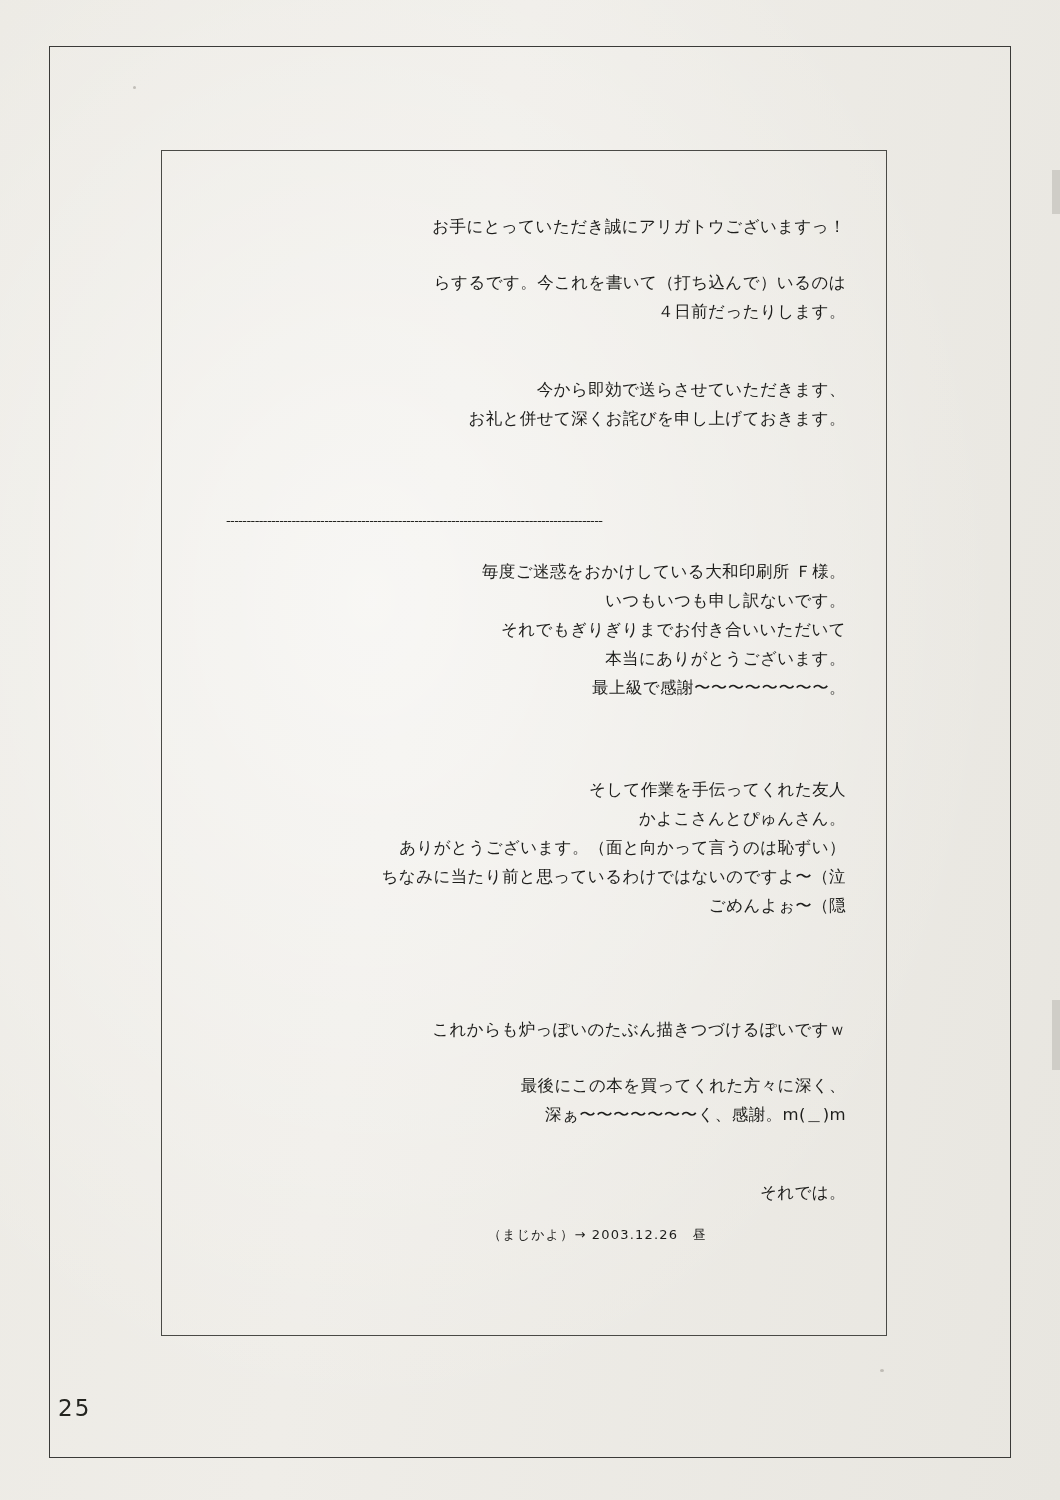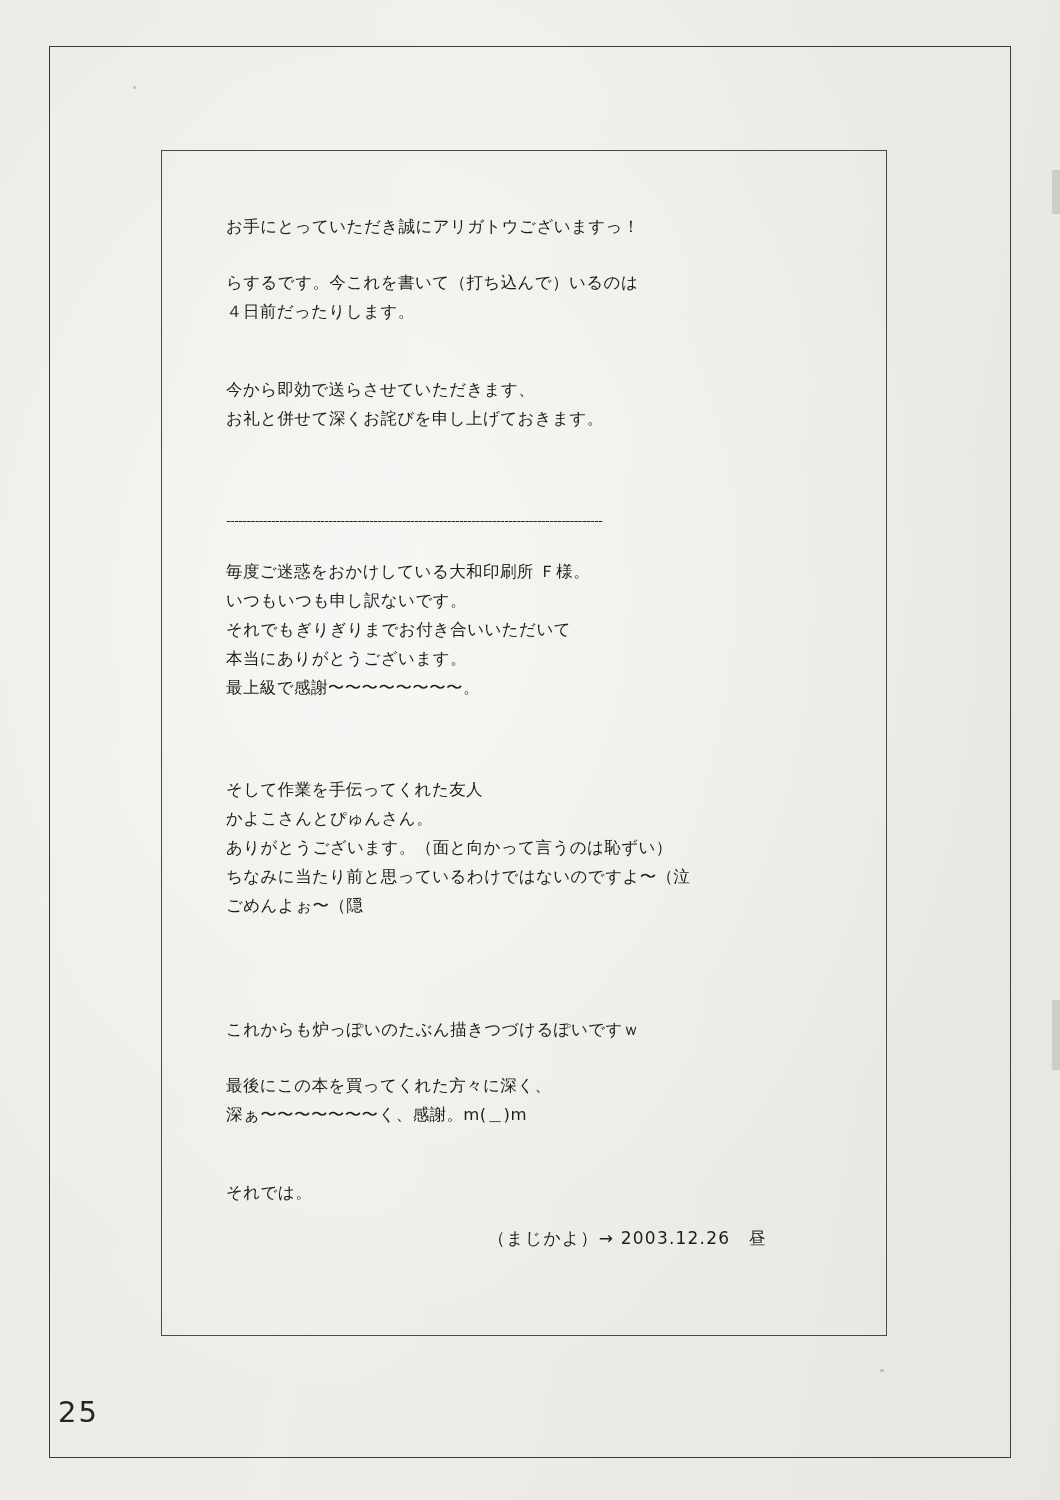--- a/index.html
+++ b/index.html
@@ -54,45 +54,46 @@
     top: 212px;
     width: 620px;
     color: #1d1d1b;
     font-size: 16.5px;
     line-height: 29px;
     letter-spacing: 0.4px;
   }
   .block {
     margin: 0 0 27px 0;
     white-space: pre-line;
+    text-align: right;
   }
   .block.tight {
     margin-bottom: 0;
   }
   .gap-lg { height: 22px; }
   .gap-xl { height: 46px; }
   .divider {
     font-size: 13px;
     letter-spacing: -0.6px;
     color: #23231f;
     margin: 0 0 22px 0;
     white-space: nowrap;
     overflow: hidden;
     width: 600px;
   }
   .signature {
     padding-left: 262px;
-    font-size: 17px;
+    font-size: 13px;
     letter-spacing: 1.2px;
   }
   .page-number {
     position: absolute;
     left: 58px;
     top: 1395px;
-    font-size: 29px;
+    font-size: 23px;
     letter-spacing: 2px;
     color: #24241f;
     font-family: "DejaVu Sans", sans-serif;
   }
   .speck {
     position: absolute;
     background: #9a9890;
     border-radius: 50%;
     opacity: 0.55;
   }

